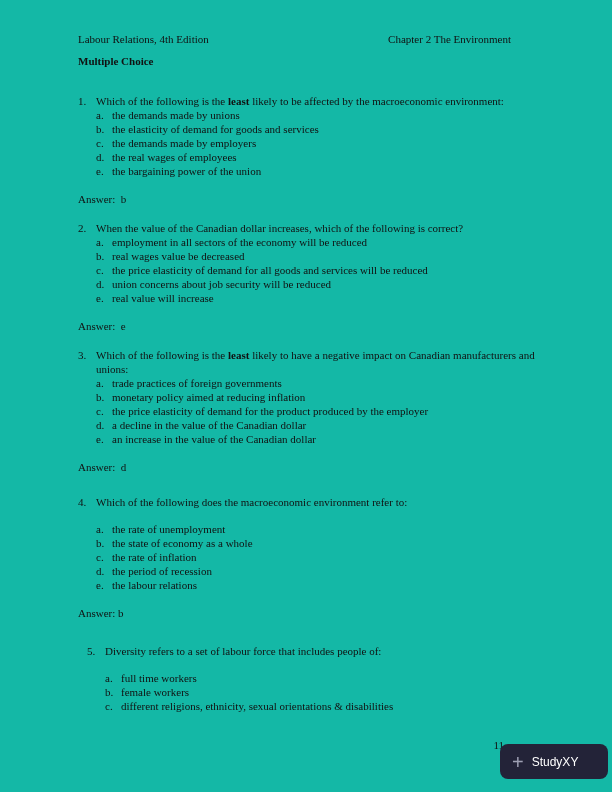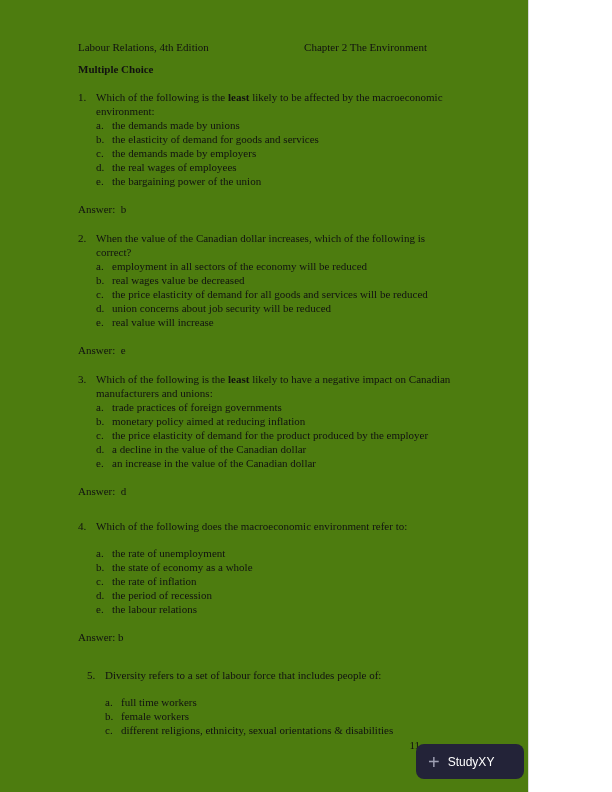--- a/index.html
+++ b/index.html
@@ -1,33 +1,33 @@
 <!DOCTYPE html>
 <html><head>
 <meta charset="utf-8">
 <style>
   * { margin: 0; padding: 0; box-sizing: border-box; }
   html, body { background: #ffffff; }
   .page {
-    width: 528px;
+    width: 612px;
     height: 792px;
     position: relative;
-    background: #4d7c0f;
+    background: #14b8a6;
     outline: 1px solid #d9d9d9;
     font-family: "Liberation Serif", serif;
     font-size: 11px;
     line-height: 14px;
     color: #111111;
-    padding: 40px 70px 0 78px;
+    padding: 32px 70px 0 78px;
     overflow: hidden;
   }
   .header { display: flex; justify-content: space-between; }
   .header-right { margin-right: 31px; }
   .section-title { font-weight: bold; margin-top: 8px; }
-  .question { margin-top: 14px; }
+  .question { margin-top: 26px; }
   .qstem { padding-left: 18px; text-indent: -18px; }
   .qnum { display: inline-block; width: 18px; text-indent: 0; }
   .choices { padding-left: 18px; }
   .choice .letter { display: inline-block; width: 16px; }
   .answer { margin-top: 14px; white-space: pre-wrap; }
   #q2, #q3 { margin-top: 15px; }
   #q4 { margin-top: 21px; }
   #q4 .choices { margin-top: 13px; }
   #q5 { margin-top: 24px; margin-left: 9px; }
   #q5 .choices { margin-top: 13px; }

